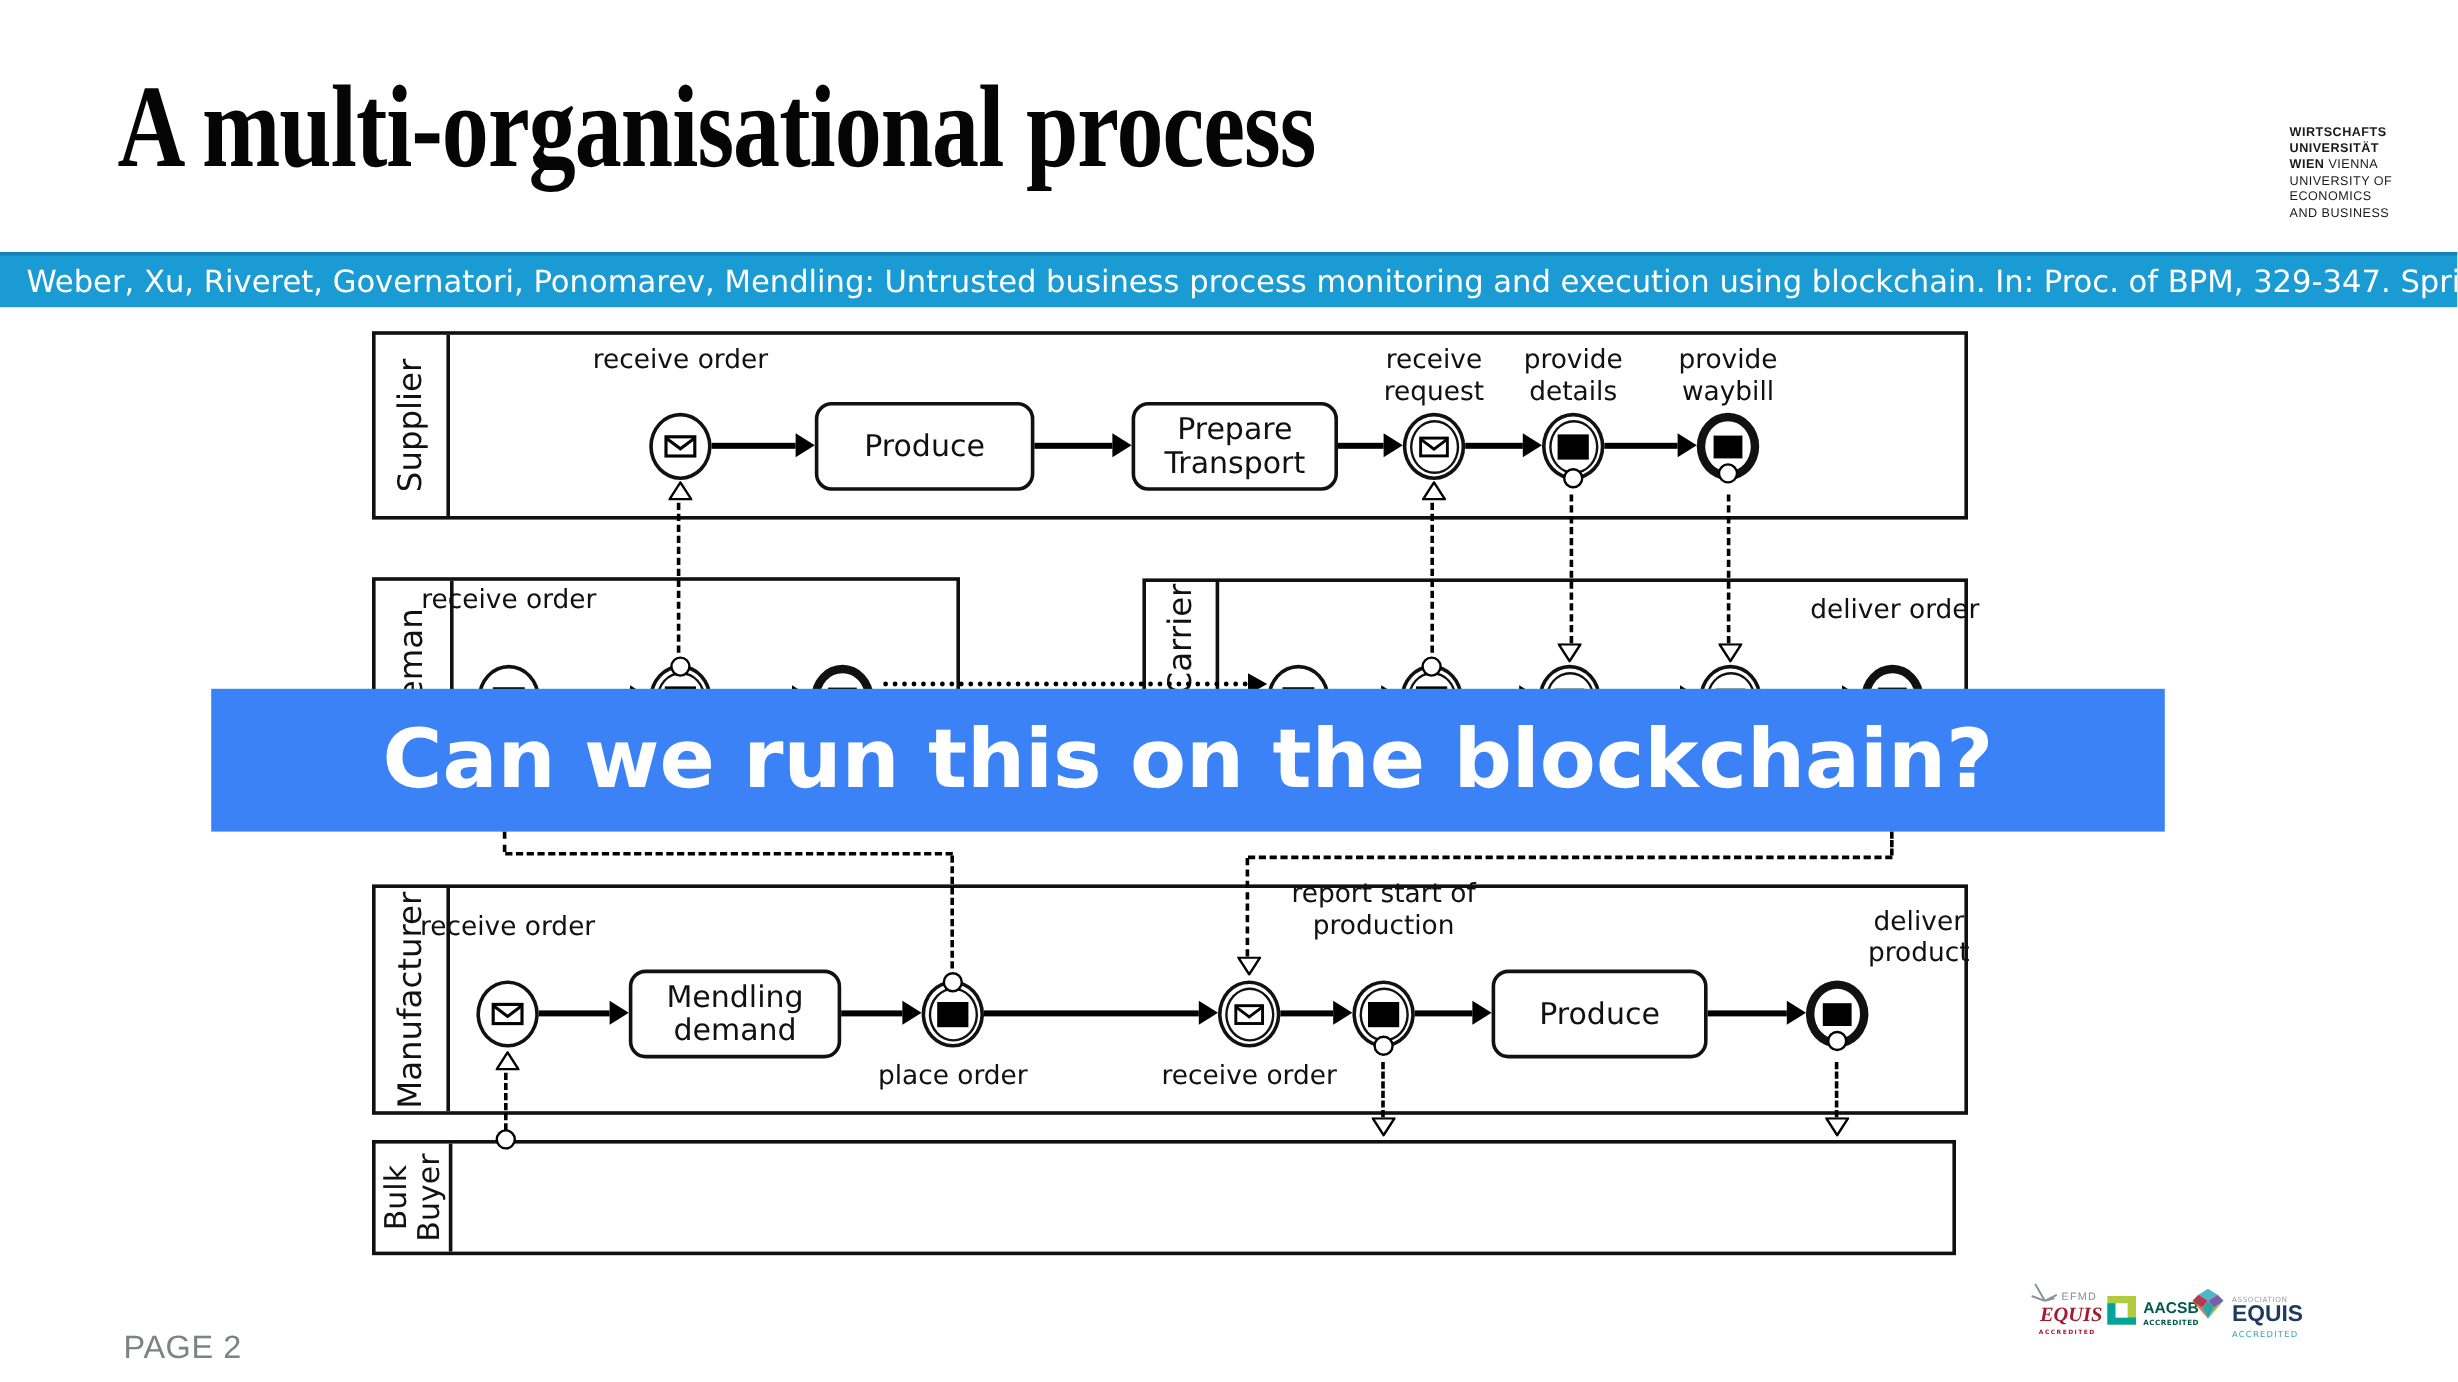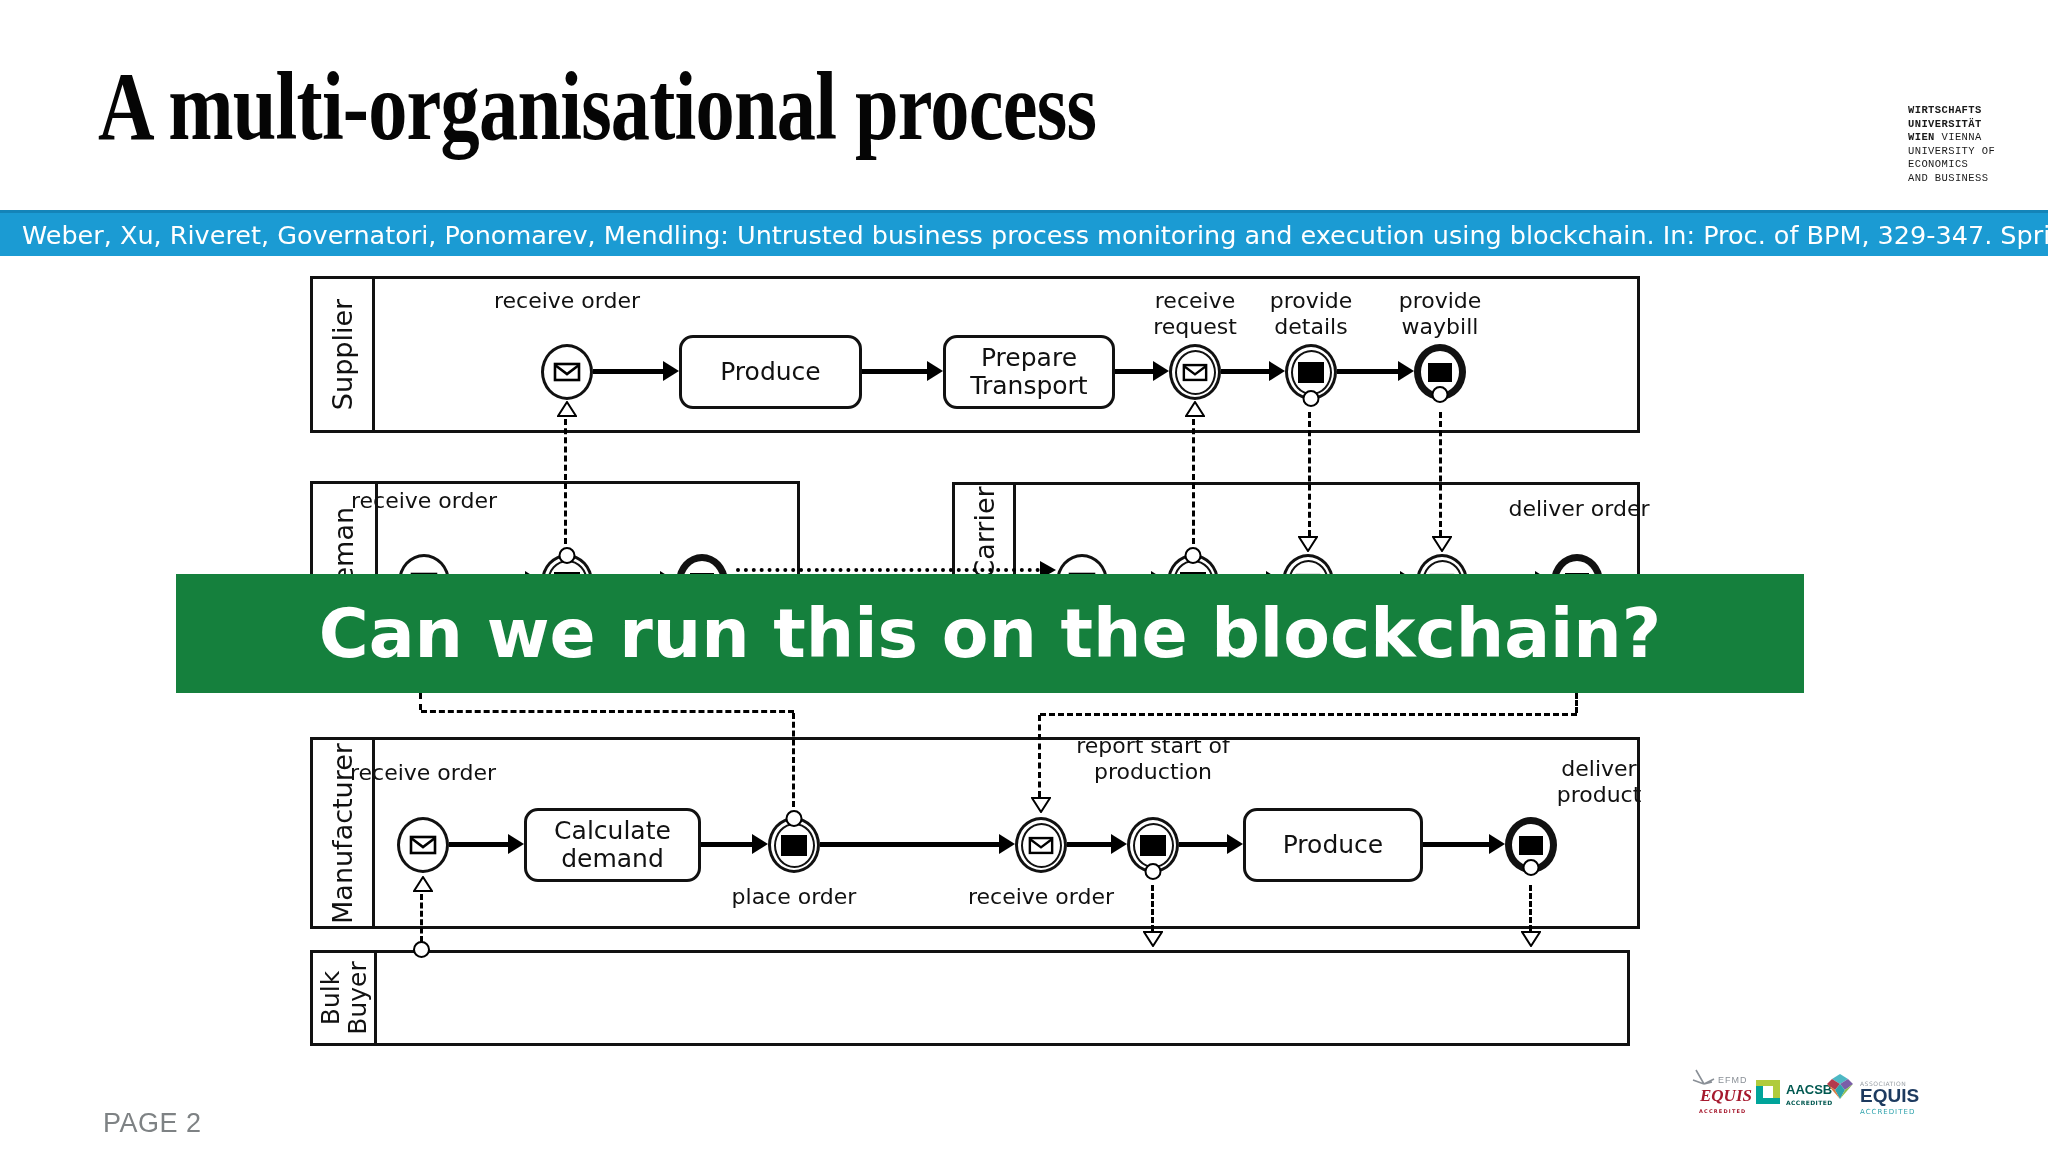--- a/index.html
+++ b/index.html
@@ -6,21 +6,21 @@
   #slide{position:relative;width:2048px;height:1152px;background:#ffffff;overflow:hidden;
          font-family:"DejaVu Sans",sans-serif;color:#111;}
 
   
   .title{position:absolute;left:98px;top:50px;margin:0;font-family:"Liberation Serif",serif;
          font-weight:700;font-size:98px;letter-spacing:-1px;color:#050505;
          transform:scaleX(0.80);transform-origin:left top;white-space:nowrap;}
   .wu{position:absolute;left:1716px;top:30px;width:330px;height:170px;}
   .wu-mark{position:absolute;left:0;top:0;font-family:"Liberation Serif",serif;font-weight:700;
            font-size:118px;letter-spacing:-16px;color:#0a0a0a;line-height:1;}
-  .wu-text{position:absolute;left:192px;top:74px;width:120px;font-family:Liberation Mono, monospace;
+  .wu-text{position:absolute;left:192px;top:74px;width:120px;font-family:Liberation Sans, sans-serif;
            font-size:10.5px;line-height:13.5px;letter-spacing:.4px;color:#1a1a1a;}
   .wu-text .b{font-weight:700;}
 
   
   .citation{position:absolute;left:0;top:210px;width:2048px;height:46px;background:#1b9bd3;
             border-top:3px solid #1484b8;box-sizing:border-box;display:flex;align-items:center;}
   .citation span{color:#ffffff;font-size:25.5px;padding-left:22px;white-space:nowrap;}
 
   
   .pool{position:absolute;border:3px solid #111;background:#fff;box-sizing:border-box;}
@@ -49,21 +49,21 @@
                border-left:16px solid #000;border-top:10.5px solid transparent;border-bottom:10.5px solid transparent;}
   .dashv{position:absolute;width:0;border-left:3px dashed #000;}
   .dashh{position:absolute;height:0;border-top:3px dashed #000;}
   .doth{position:absolute;height:0;border-top:4px dotted #000;}
   .msg-arrow-right{position:absolute;width:0;height:0;border-left:16px solid #000;
                    border-top:9px solid transparent;border-bottom:9px solid transparent;}
   .tri{position:absolute;width:20px;height:16px;}
   .elabel{position:absolute;width:150px;text-align:center;font-size:22px;line-height:26px;color:#111;}
 
   
-  .banner{position:absolute;left:176px;top:574px;width:1628px;height:119px;background:#15803d;
+  .banner{position:absolute;left:176px;top:574px;width:1628px;height:119px;background:#3b82f6;
           z-index:10;display:flex;align-items:center;justify-content:center;}
   .banner span{color:#ffffff;font-weight:700;font-size:68px;white-space:nowrap;}
 
   
   .footer-text{position:absolute;top:1108px;font-family:"Liberation Sans",sans-serif;
                font-size:27px;color:#7e8284;letter-spacing:.5px;white-space:nowrap;}
   #page-label{left:103px;} #copyright{left:327px;}
 
   
   .accr{position:absolute;top:1064px;left:1692px;width:220px;height:70px;}
@@ -239,21 +239,21 @@
   <div class="elabel" style="left:1068px;top:733px;width:170px">report start of production</div>
   <div class="elabel" style="left:1524px;top:756px">deliver product</div>
 
   <div class="evt" style="left:397px;top:817px">
     <svg class="env" width="28" height="20" viewBox="0 0 28 20">
         <rect x="2" y="2" width="24" height="16"></rect>
         <path d="M2 3 L14 12 L26 3"></path>
       </svg>
   </div>
   <div class="task" style="left:524px;top:808px;width:177px">
-      <span>Calculate demand</span>
+      <span>Mendling demand</span>
     </div>
   <div class="evt double" style="left:768px;top:817px">
     <div class="sq"></div>
     <div class="port port-top"></div>
   </div>
   <div class="evt double" style="left:1015px;top:817px">
     <svg class="env" width="26" height="19" viewBox="0 0 28 20">
         <rect x="2" y="2" width="24" height="16"></rect>
         <path d="M2 3 L14 12 L26 3"></path>
       </svg>

